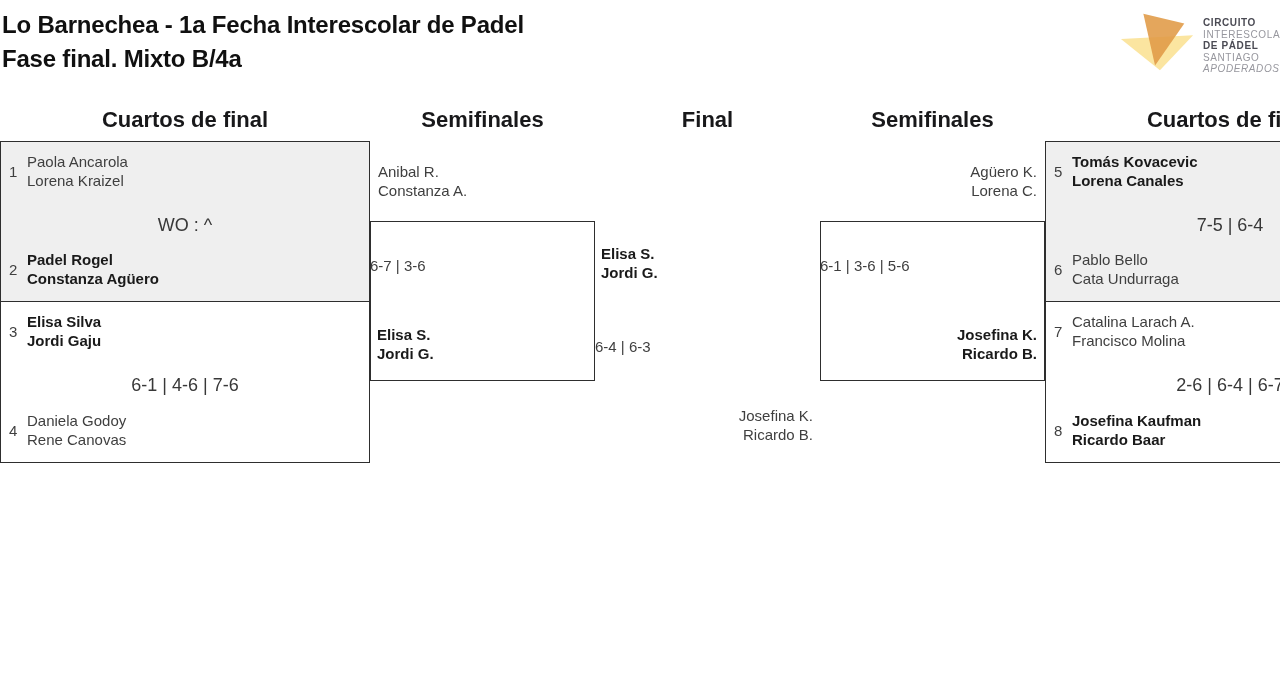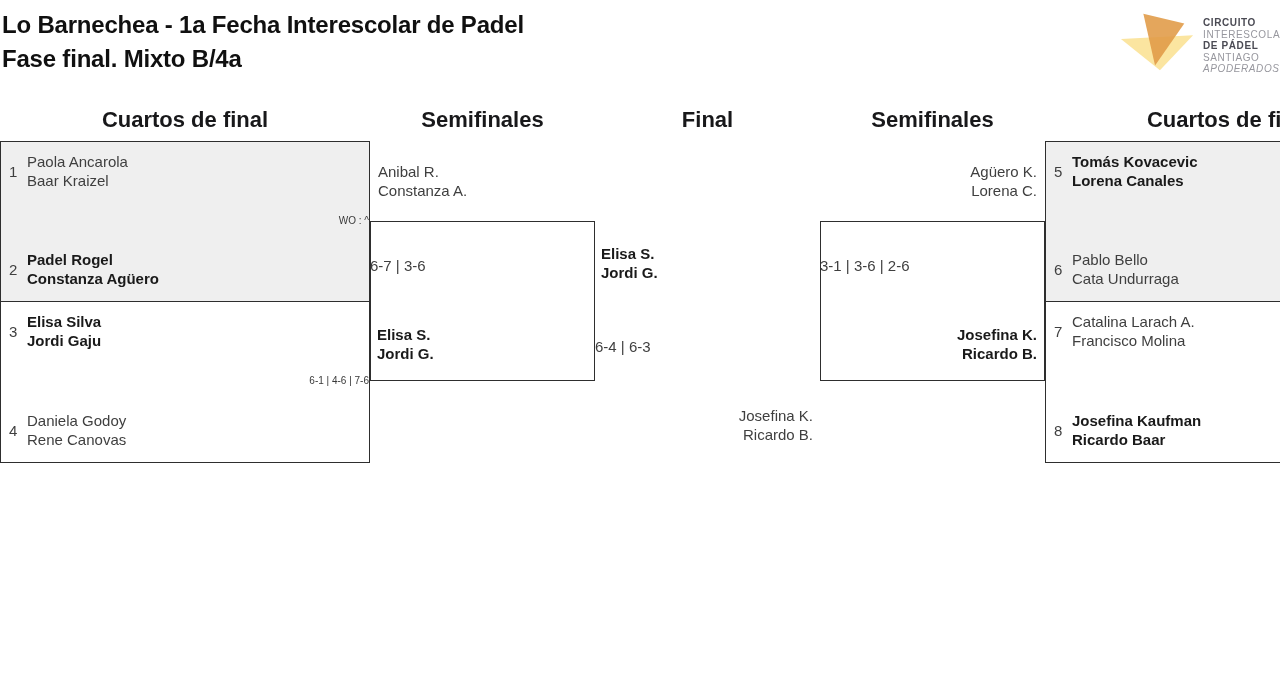--- a/index.html
+++ b/index.html
@@ -20,22 +20,22 @@
                   font-weight:600; color:#18181a; line-height:22px; white-space:nowrap; }
   .qf-box { position:absolute; width:370px; border:1px solid #2e2e2e; }
   .sf-box { position:absolute; width:225px; height:160px; border:1px solid #2e2e2e;
             background:transparent; }
   .trow { position:absolute; left:8px; right:8px; display:flex; align-items:center; }
   .trow.top { top:10px; }
   .trow.bottom { bottom:13px; }
   .seed { width:18px; flex:0 0 18px; font-size:15px; color:#3f3f3f; }
   .names { font-size:15px; line-height:19px; color:#3f3f3f; }
   .winner .names { font-weight:700; color:#1a1a1a; }
-  .score { position:absolute; top:73px; left:0; right:0; text-align:right;
-           font-size:10px; color:#383838; white-space:nowrap; }
+  .score { position:absolute; top:73px; left:0; right:0; text-align:center;
+           font-size:18px; color:#383838; white-space:nowrap; }
   .txt { position:absolute; font-size:15px; line-height:19px; color:#3f3f3f;
          white-space:nowrap; }
   .txt.bold { font-weight:700; color:#1a1a1a; }
   .txt.right { text-align:right; }
   .txt.center { text-align:left; }
 </style>
 </head>
 <body>
 
 <div class="app">
@@ -63,21 +63,21 @@
   <div class="round-header" style="left:370px;width:225px">Semifinales</div>
   <div class="round-header" style="left:595px;width:225px">Final</div>
   <div class="round-header" style="left:820px;width:225px">Semifinales</div>
   <div class="round-header" style="left:1045px;width:370px">Cuartos de final</div>
 
   <div class="qf-box" style="left:0;top:141px;height:161px;background:#efefef">
     <div class="trow top">
       <div class="seed">1</div>
       <div class="names">
         <div>Paola Ancarola</div>
-        <div>Baar Kraizel</div>
+        <div>Lorena Kraizel</div>
       </div>
     </div>
     <div class="score">WO : ^</div>
     <div class="trow bottom winner">
       <div class="seed">2</div>
       <div class="names">
         <div>Padel Rogel</div>
         <div>Constanza Agüero</div>
       </div>
     </div>
@@ -146,21 +146,21 @@
   <div class="txt bold" style="left:377px;top:325px">
     <div>Elisa S.</div>
     <div>Jordi G.</div>
   </div>
 
   <div class="sf-box" style="left:820px;top:221px"></div>
   <div class="txt right" style="left:820px;top:162px;width:217px">
     <div>Agüero K.</div>
     <div>Lorena C.</div>
   </div>
-  <div class="txt center" style="left:820px;top:256px;width:225px">3-1 | 3-6 | 2-6</div>
+  <div class="txt center" style="left:820px;top:256px;width:225px">6-1 | 3-6 | 5-6</div>
   <div class="txt bold right" style="left:820px;top:325px;width:217px">
     <div>Josefina K.</div>
     <div>Ricardo B.</div>
   </div>
 
   <div class="txt bold" style="left:601px;top:244px">
     <div>Elisa S.</div>
     <div>Jordi G.</div>
   </div>
   <div class="txt center" style="left:595px;top:337px;width:225px">6-4 | 6-3</div>

